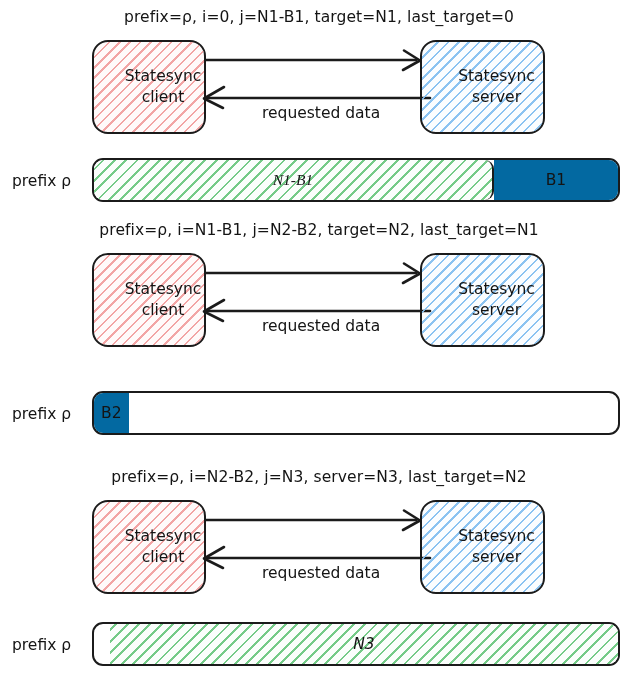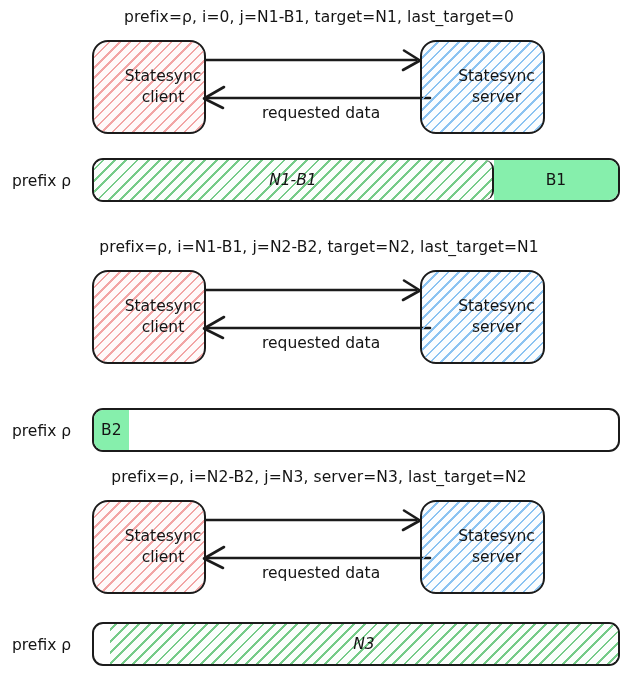--- a/index.html
+++ b/index.html
@@ -19,21 +19,21 @@
     inset: 0;
   }
 
   
   .round {
     position: absolute;
     left: 0;
     width: 638px;
   }
   .round-1 { top: 0px;   height: 230px; }
-  .round-2 { top: 230px; height: 230px; }
+  .round-2 { top: 213px; height: 230px; }
   .round-3 { top: 460px; height: 222px; }
 
   
   .caption {
     position: absolute;
     top: 8px;
     left: 0;
     width: 638px;
     text-align: center;
     font-size: 15.5px;
@@ -157,22 +157,23 @@
       rgba(110,200,130,0.95) 8px
     );
   }
   .seg.filled {
     background: #fbfefc;
   }
   .seg.divider-right {
     border-right: 2.8px solid #1b1b1b;
     border-top-right-radius: 9px;
     border-bottom-right-radius: 9px;
-  }
-  .seg.empty { background: #86efac; }
+    font-family: Liberation Serif, serif;
+  }
+  .seg.empty { background: #0369a1; }
 
   .bar-1 { top: 158px; }
   .bar-2 { top: 408px; }
   .bar-3 { top: 622px; padding-left: 16px; }
   .lbl-1 { top: 172px; }
   .lbl-2 { top: 422px; }
   .lbl-3 { top: 636px; }
 
   .ital { font-style: italic; }
 </style>

